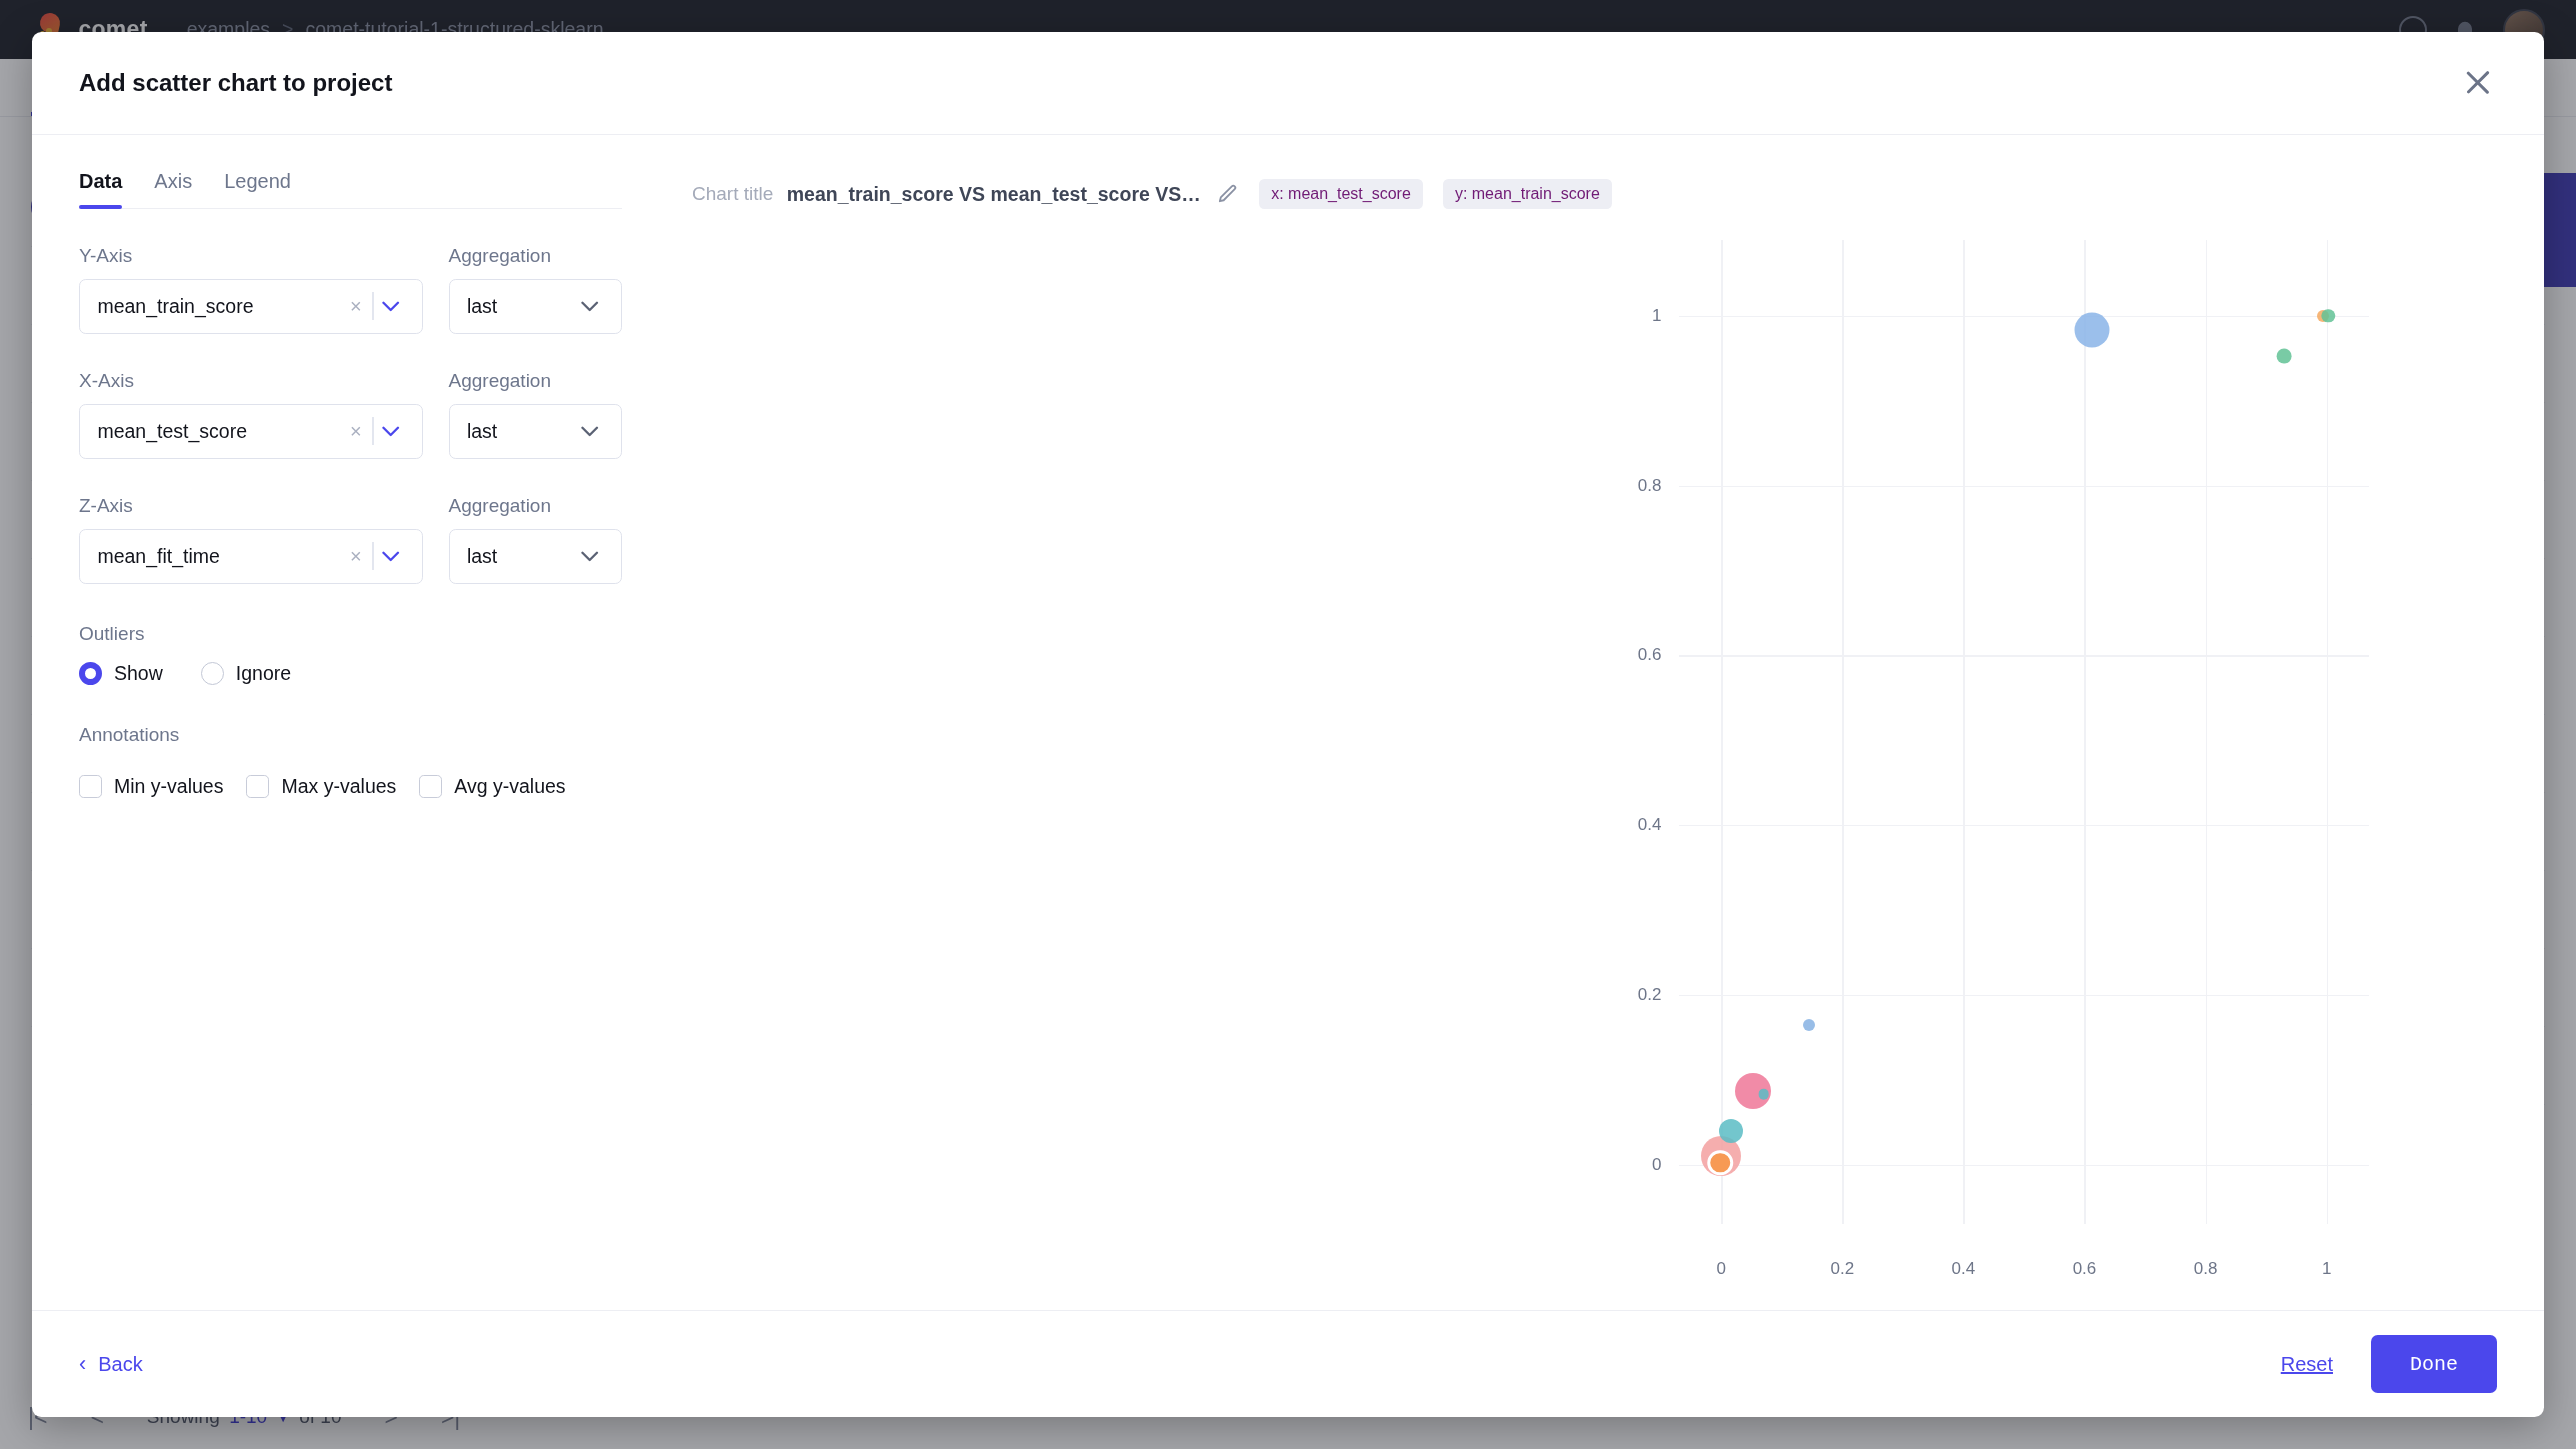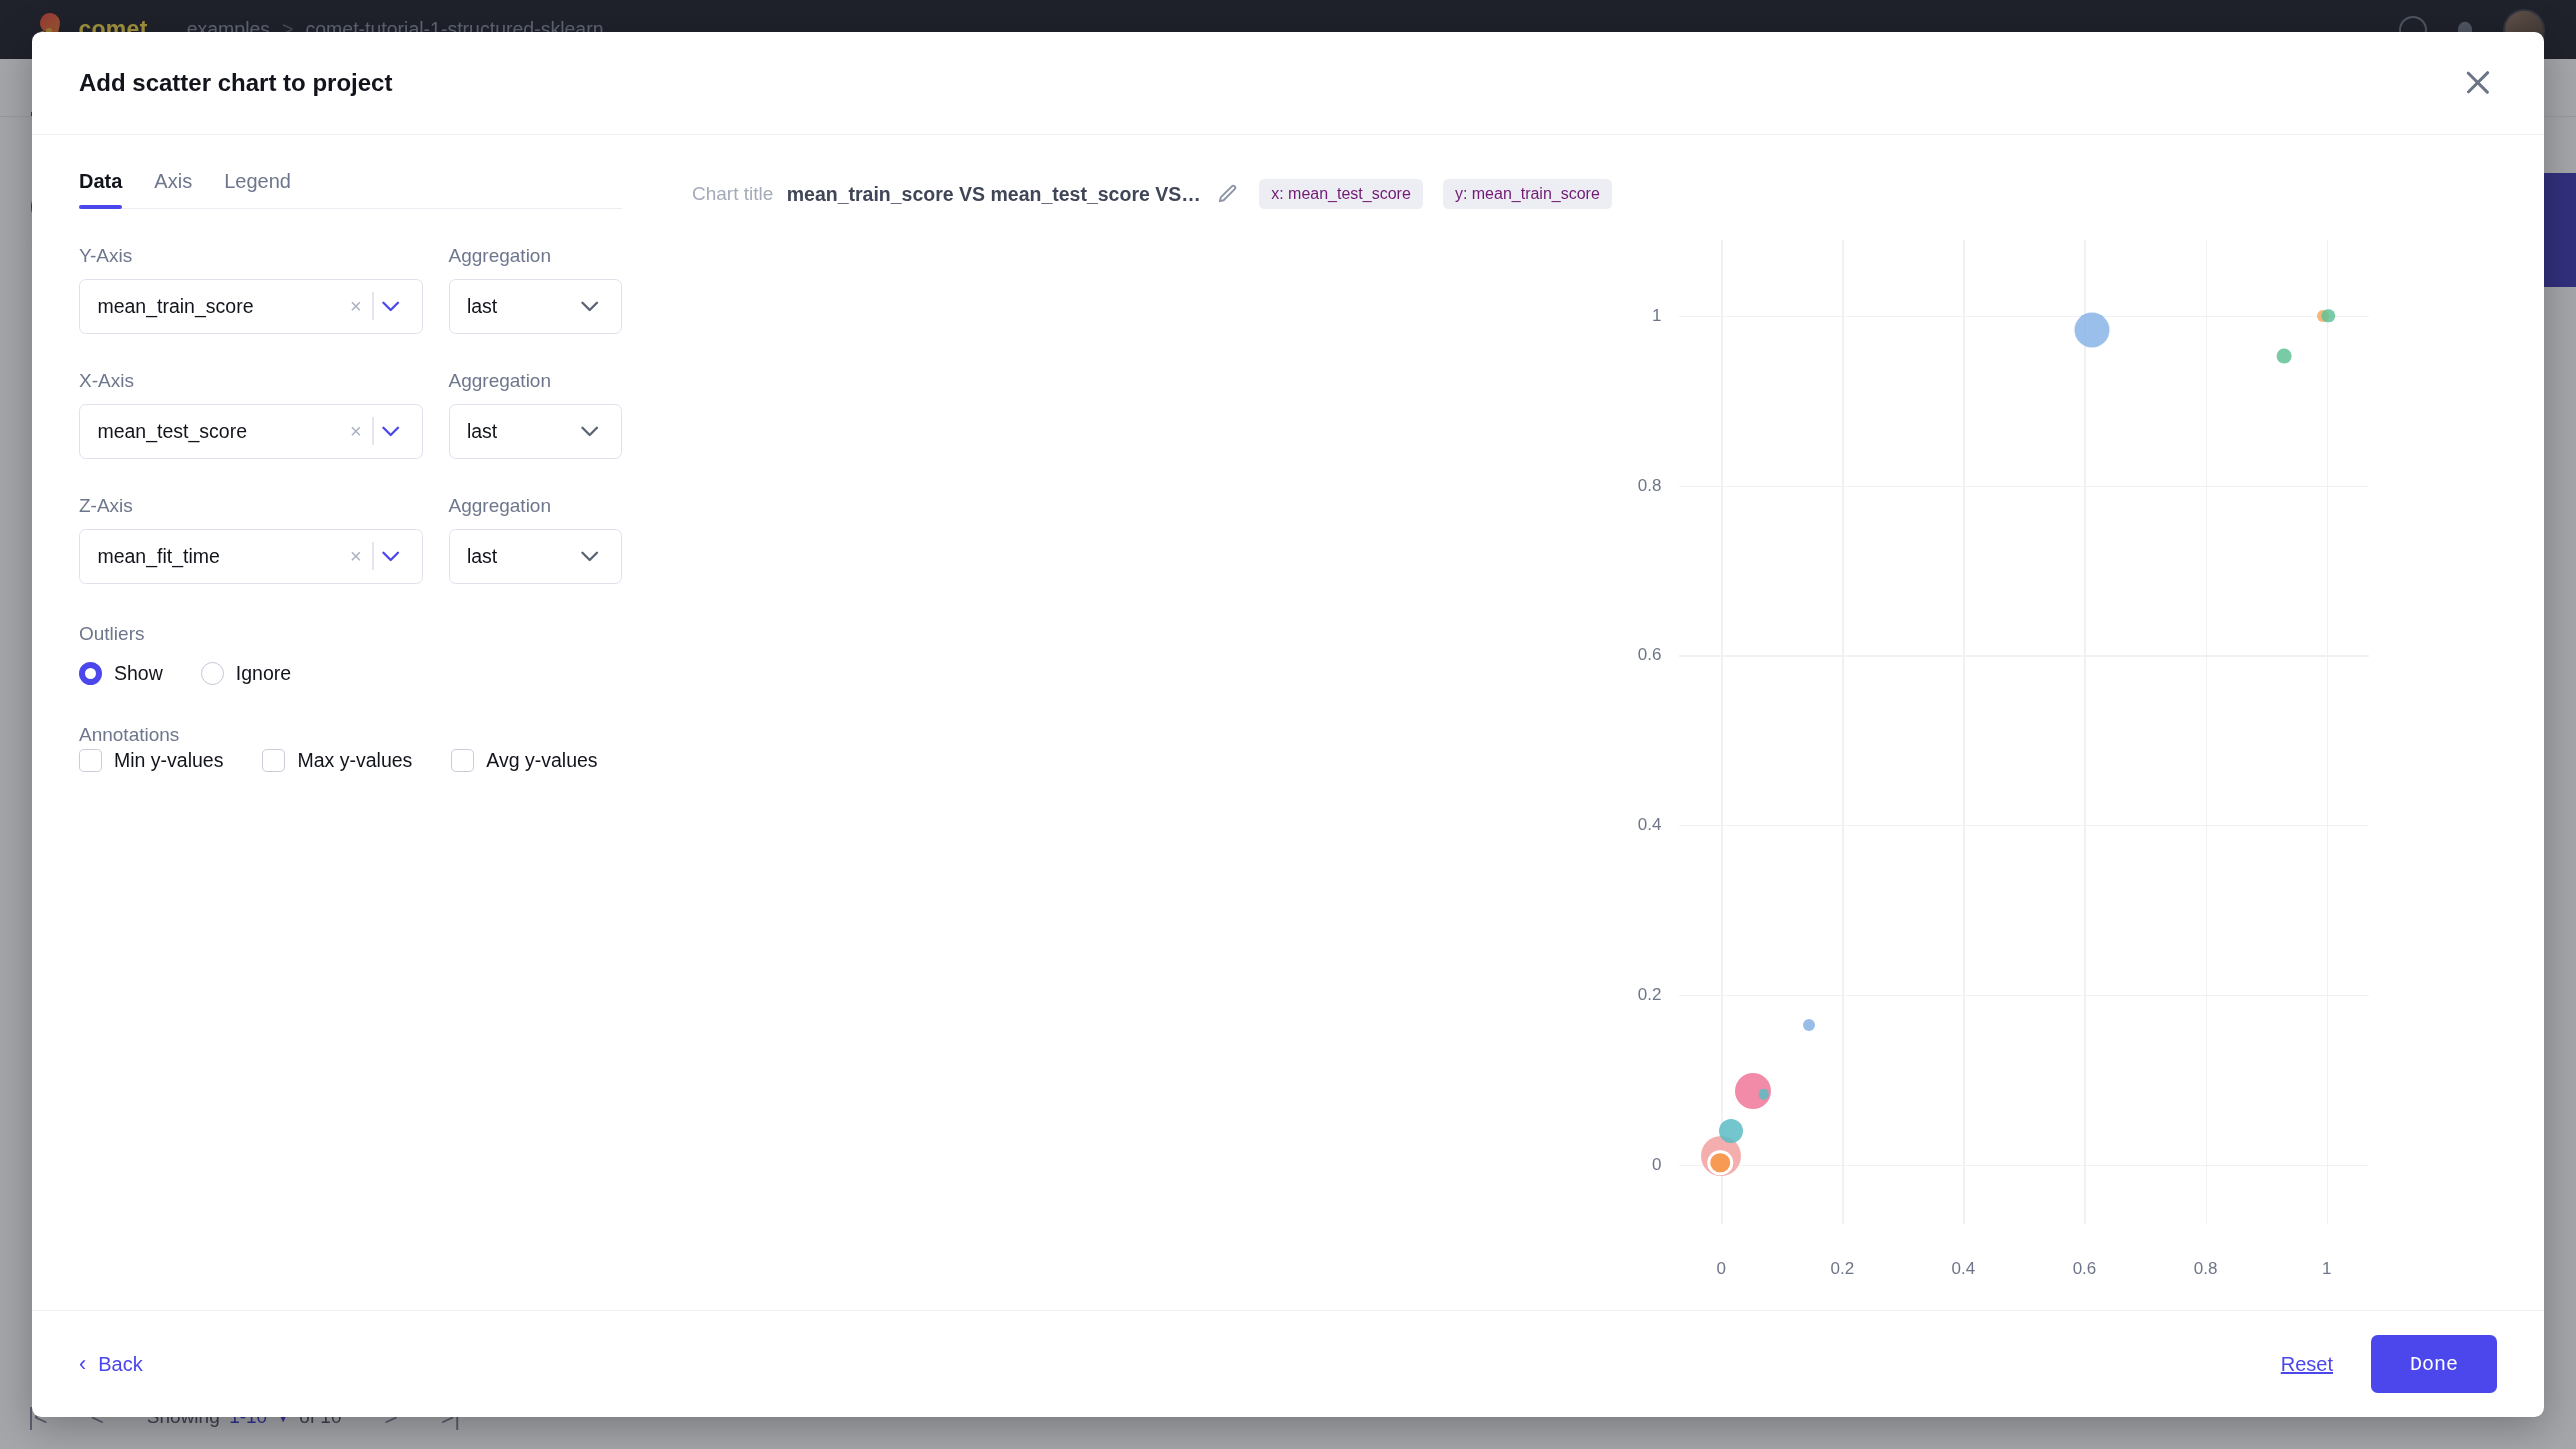--- a/index.html
+++ b/index.html
@@ -15,21 +15,21 @@
   .navbar {
     position: absolute; top: 0; left: 0; right: 0; height: 59px;
     background: #191c25; display: flex; align-items: center; padding: 0 31px;
   }
   .brand { display: flex; align-items: center; gap: 9.4px; }
   .comet-logo { width: 38px; height: 38px; position: relative; }
   .comet-logo .c1 { position: absolute; left: 9.4px; top: 2.7px; width: 20px; height: 20px;
       border-radius: 50% 50% 0 50%; background: linear-gradient(135deg,#e8403a,#f07c2c); transform: rotate(12deg);}
   .comet-logo .dots { position: absolute; left: 1.3px; top: 17.4px; width: 23px; height: 20px; }
   .comet-logo .dots i { position: absolute; background: #f2b830; border-radius: 50%; display:block; }
-  .brand-name { color: #fde047; font-size: 23px; font-weight: 600; letter-spacing: 0.3px; }
+  .brand-name { color: #ffffff; font-size: 23px; font-weight: 600; letter-spacing: 0.3px; }
   .breadcrumb { margin-left: 39px; color: #8b92a4; font-size: 19.5px; display: flex; align-items: center; gap: 12px; text-align: center; }
   .breadcrumb .sep { color: #5d6578; }
   .nav-right { margin-left: auto; display: flex; align-items: center; gap: 24px; }
   .nav-ico { width: 28px; height: 28px; border-radius: 50%; border: 2px solid #6d7485; position: relative; }
   .nav-ico.bell { border: none; }
   .avatar-bg { width: 42px; height: 42px; border-radius: 50%; background: linear-gradient(140deg,#8c6f5a,#4a3a30); border: 2px solid #3a3f4d; }
 
   .page-body { position: absolute; top: 59px; left: 0; right: 0; bottom: 0; background: #fff; }
   .panel-tabs { padding: 23px 31px 0; display: flex; gap: 27px; }
   .panel-tab { font-size: 20px; color: #191c25; font-weight: 600; padding-bottom: 10.7px; position: relative; }
@@ -98,21 +98,21 @@
   .sel-caret { width: 35px; display:flex; align-items:center; justify-content:center; }
   .sel-caret svg { width: 17.4px; height: 10.7px; }
 
   .group-label { font-size: 19px; color: #6d768c; margin-top: 39px; }
   .radio-row { display: flex; align-items: center; gap: 38px; margin-top: 17.4px; }
   .radio-item { display: flex; align-items: center; gap: 12px; cursor: pointer; }
   .radio { width: 23px; height: 23px; border-radius: 50%; border: 1.3px solid #c3c8d6; background:#fff; position: relative; flex:none;}
   .radio.on { border: 6px solid #4b47ec; }
   .radio-lbl { font-size: 19.5px; color: #12141c; }
 
-  .check-row { display: flex; align-items: flex-start; gap: 39px; margin-top: 3px; }
+  .check-row { display: flex; align-items: flex-start; gap: 23px; margin-top: 29px; }
   .check-item { display: flex; align-items: center; gap: 12px; cursor: pointer; }
   .checkbox { width: 23px; height: 23px; border-radius: 4.7px; border: 1.3px solid #c8ccd9; background:#fff; flex:none; }
   .check-lbl { font-size: 19.5px; color: #12141c; }
 
   
   .chart-pane { flex: 1; padding: 39px 54px 0 23px; display: flex; flex-direction: row; min-width: 0; }
   .chart-head { display: flex; align-items: center; gap: 13.4px; height: 40px; flex: none; }
   .ct-label { font-size: 19px; color: #a4aab9; }
   .ct-value { font-size: 19.5px; color: #3f4657; font-weight: 600; max-width: 416px; white-space: nowrap; overflow: hidden; text-overflow: ellipsis; }
   .ct-edit { width: 23px; height: 23px; cursor: pointer; }

